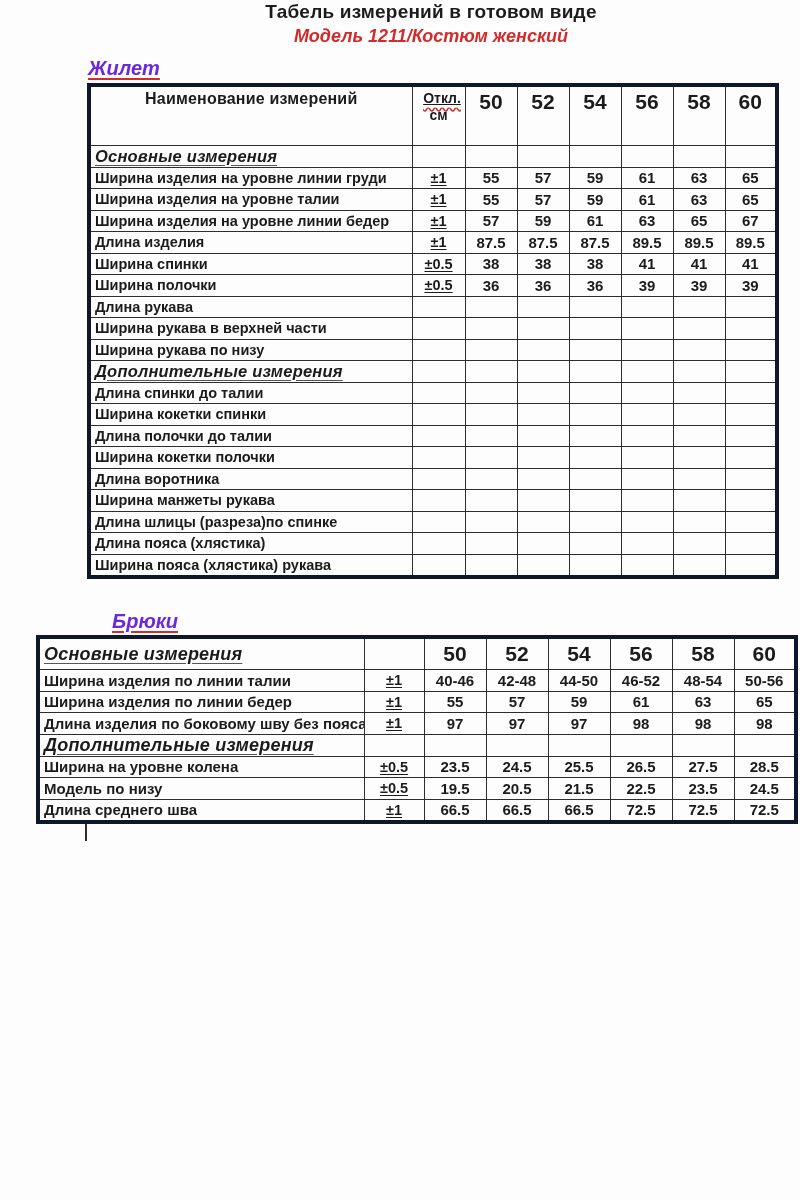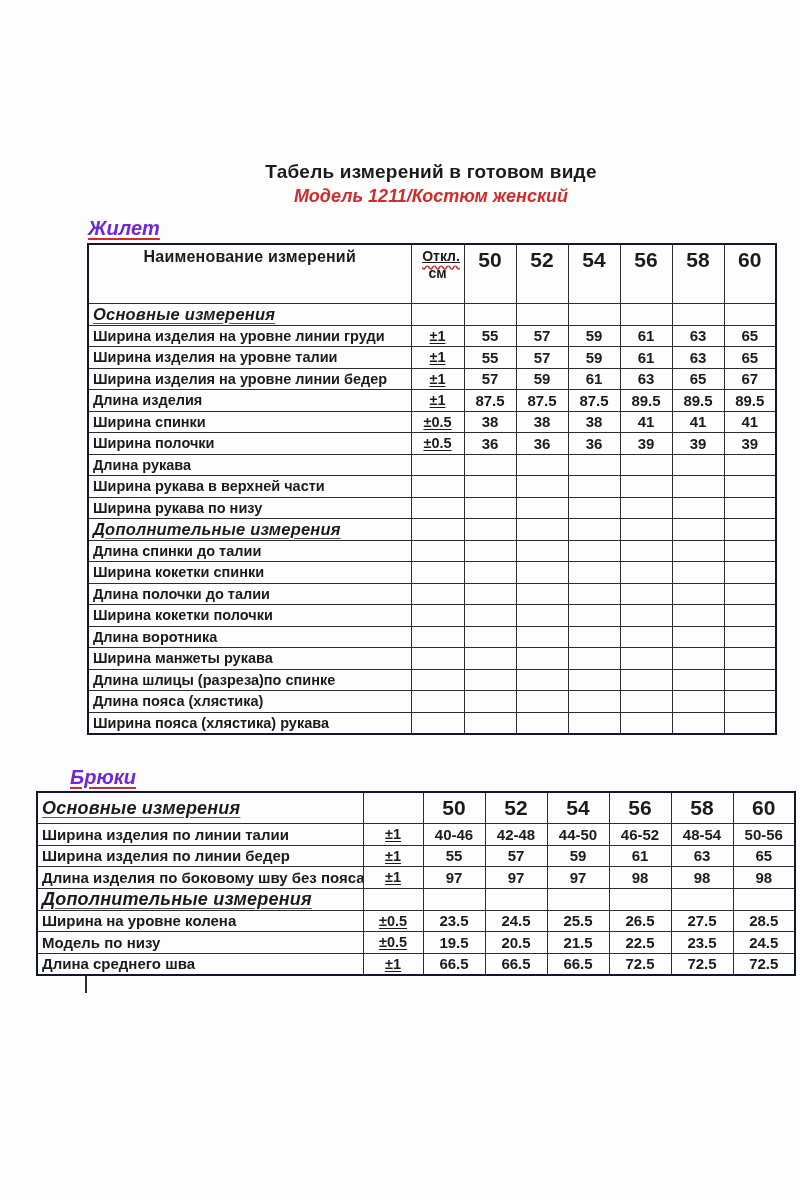--- a/index.html
+++ b/index.html
@@ -4,31 +4,31 @@
 <style>
   html,body{margin:0;padding:0;}
   body{
     width:800px;height:1200px;
     background:#fdfdfd;
     font-family:"Liberation Sans",sans-serif;
     font-weight:700;
     color:#1b1b1b;
     -webkit-font-smoothing:antialiased;
   }
-  .title-block{padding-top:160px;margin-left:88px;width:686px;text-align:center;}
+  .title-block{margin-left:88px;width:686px;text-align:center;}
   .doc-title{font-size:19px;line-height:23px;letter-spacing:.2px;}
   .doc-subtitle{font-size:18px;line-height:26px;font-style:italic;color:#d22b2b;}
   .garment-heading{
     font-size:20px;font-style:italic;color:#6d28d9;
     text-decoration:underline;text-decoration-color:#d22b2b;text-underline-offset:3px;
     width:-moz-fit-content;width:fit-content;
   }
   #vest-heading{margin:8px 0 3px 88px;}
-  #trousers-heading{margin:31px 0 2px 70px;}
-  table{border-collapse:collapse;table-layout:fixed;border:2px solid #0f172a;}
+  #trousers-heading{margin:31px 0 2px 112px;}
+  table{border-collapse:collapse;table-layout:fixed;border:4px solid #0f172a;}
   th,td{border:1.5px solid #2d2d2d;padding:0;overflow:hidden;}
   .vest-table{margin-left:87px;width:688px;}
   .trousers-table{margin-left:36px;width:758px;}
 
   .vest-table thead th{height:55px;vertical-align:top;padding-top:3px;}
   .name-h{font-size:16px;text-align:center;letter-spacing:.2px;}
   .size-h{font-size:21px;text-align:center;}
   .tol-h{font-size:14px;line-height:17px;text-align:center;}
   .okl-wavy{display:inline-block;text-decoration-line:underline;text-decoration-style:wavy;text-decoration-color:#cc2222;text-underline-offset:4px;}
   .okl-solid{text-decoration-line:underline;text-decoration-style:solid;text-decoration-color:#1b1b1b;text-underline-offset:1px;margin-left:7px;}

